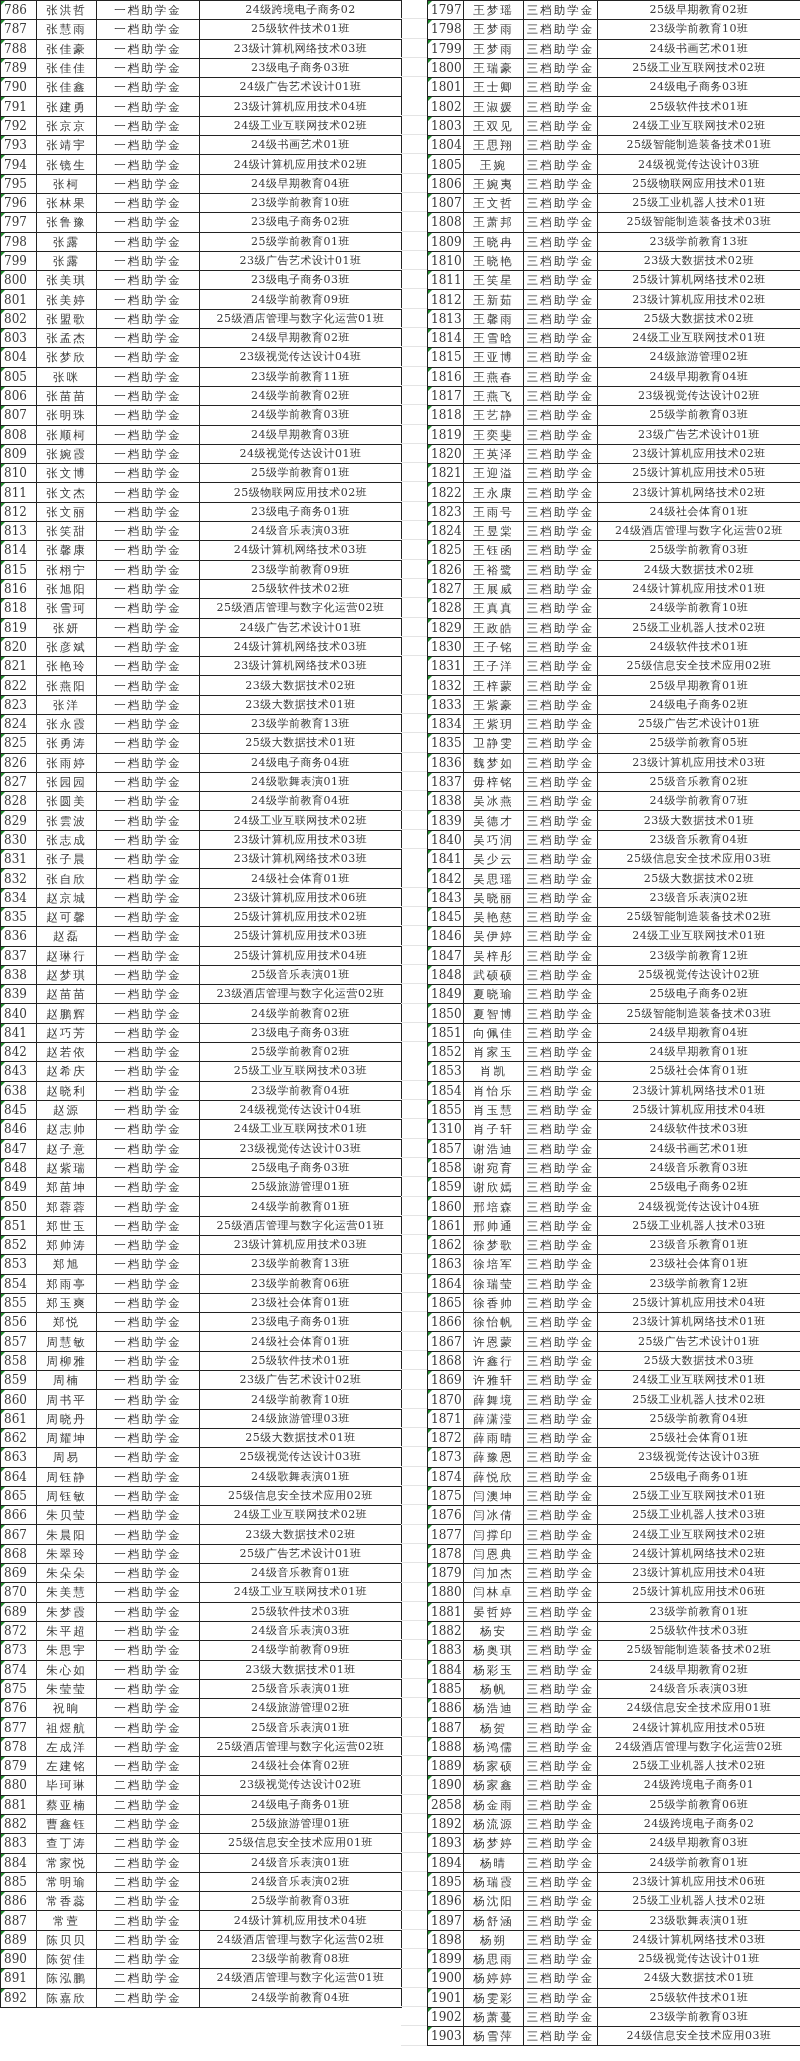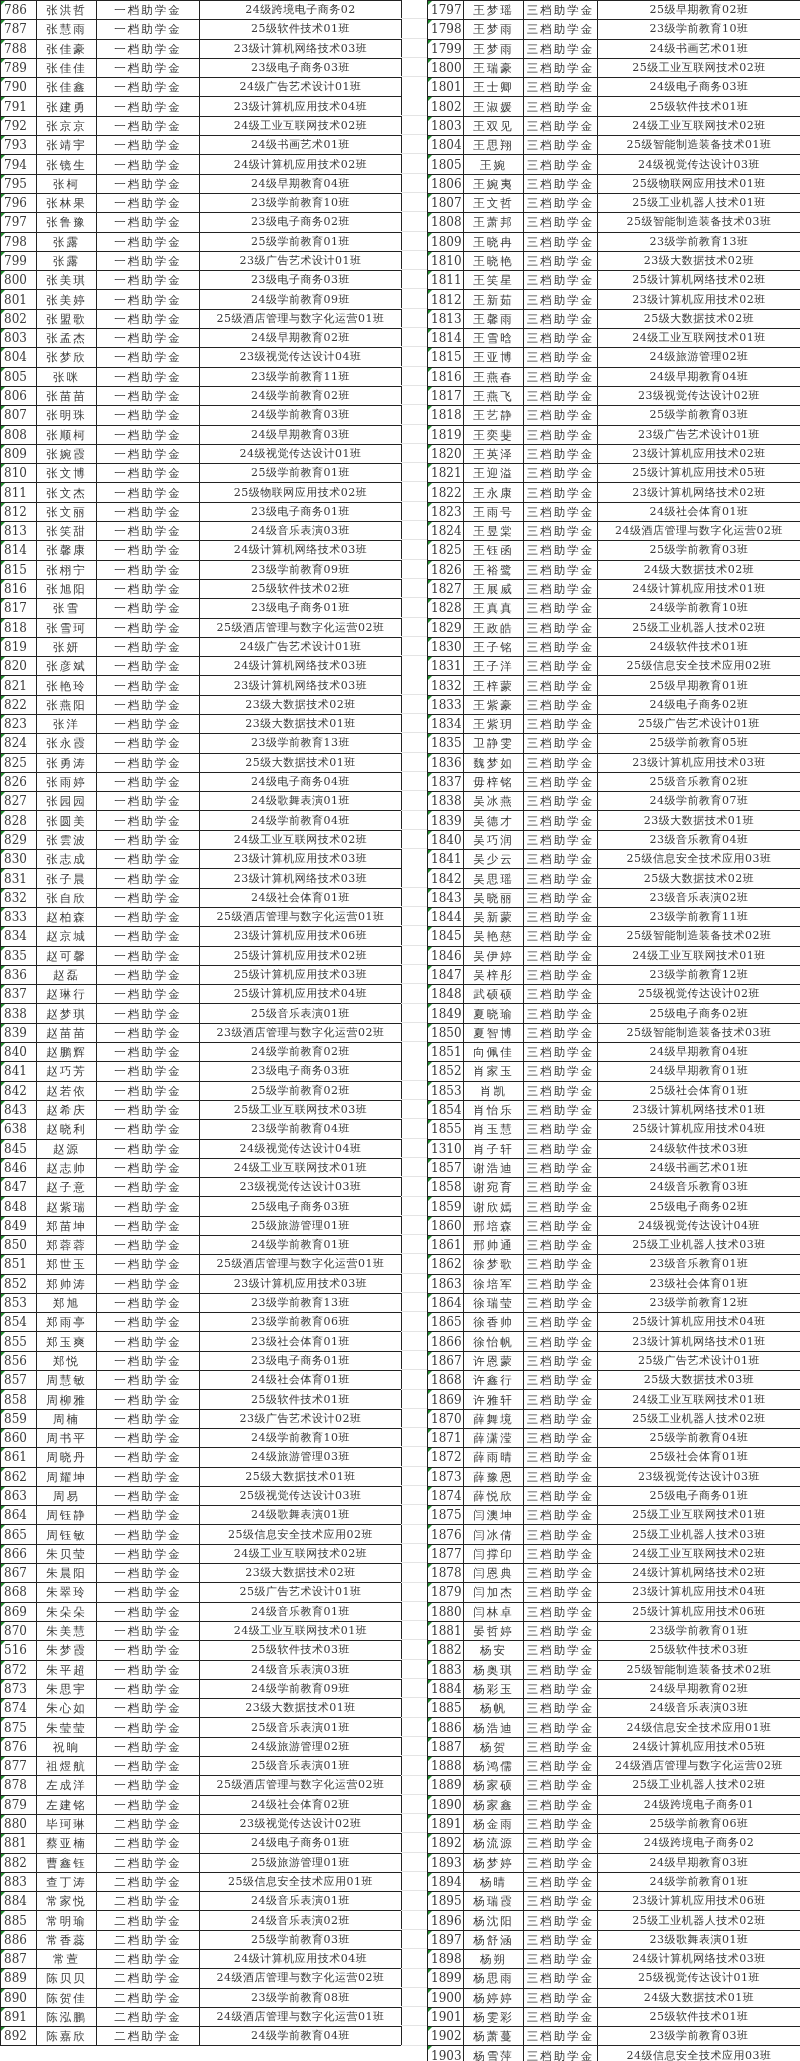--- a/index.html
+++ b/index.html
@@ -213,26 +213,20 @@
           <td class="type">一档助学金</td>
           <td class="cls">23级学前教育09班</td>
         </tr>
         <tr>
           <td class="num">816</td>
           <td class="name">张旭阳</td>
           <td class="type">一档助学金</td>
           <td class="cls">25级软件技术02班</td>
         </tr>
         <tr>
-          <td class="num">817</td>
-          <td class="name">张雪</td>
-          <td class="type">一档助学金</td>
-          <td class="cls">23级电子商务01班</td>
-        </tr>
-        <tr>
           <td class="num">818</td>
           <td class="name">张雪珂</td>
           <td class="type">一档助学金</td>
           <td class="cls">25级酒店管理与数字化运营02班</td>
         </tr>
         <tr>
           <td class="num">819</td>
           <td class="name">张妍</td>
           <td class="type">一档助学金</td>
           <td class="cls">24级广告艺术设计01班</td>
@@ -309,26 +303,20 @@
           <td class="type">一档助学金</td>
           <td class="cls">23级计算机网络技术03班</td>
         </tr>
         <tr>
           <td class="num">832</td>
           <td class="name">张自欣</td>
           <td class="type">一档助学金</td>
           <td class="cls">24级社会体育01班</td>
         </tr>
         <tr>
-          <td class="num">833</td>
-          <td class="name">赵柏森</td>
-          <td class="type">一档助学金</td>
-          <td class="cls">25级酒店管理与数字化运营01班</td>
-        </tr>
-        <tr>
           <td class="num">834</td>
           <td class="name">赵京城</td>
           <td class="type">一档助学金</td>
           <td class="cls">23级计算机应用技术06班</td>
         </tr>
         <tr>
           <td class="num">835</td>
           <td class="name">赵可馨</td>
           <td class="type">一档助学金</td>
           <td class="cls">25级计算机应用技术02班</td>
@@ -537,21 +525,21 @@
           <td class="type">一档助学金</td>
           <td class="cls">24级音乐教育01班</td>
         </tr>
         <tr>
           <td class="num">870</td>
           <td class="name">朱美慧</td>
           <td class="type">一档助学金</td>
           <td class="cls">24级工业互联网技术01班</td>
         </tr>
         <tr>
-          <td class="num">516</td>
+          <td class="num">689</td>
           <td class="name">朱梦霞</td>
           <td class="type">一档助学金</td>
           <td class="cls">25级软件技术03班</td>
         </tr>
         <tr>
           <td class="num">872</td>
           <td class="name">朱平超</td>
           <td class="type">一档助学金</td>
           <td class="cls">24级音乐表演03班</td>
         </tr>
@@ -960,26 +948,20 @@
           <td class="type">三档助学金</td>
           <td class="cls">25级大数据技术02班</td>
         </tr>
         <tr>
           <td class="num">1843</td>
           <td class="name">吴晓丽</td>
           <td class="type">三档助学金</td>
           <td class="cls">23级音乐表演02班</td>
         </tr>
         <tr>
-          <td class="num">1844</td>
-          <td class="name">吴新蒙</td>
-          <td class="type">三档助学金</td>
-          <td class="cls">23级学前教育11班</td>
-        </tr>
-        <tr>
           <td class="num">1845</td>
           <td class="name">吴艳慈</td>
           <td class="type">三档助学金</td>
           <td class="cls">25级智能制造装备技术02班</td>
         </tr>
         <tr>
           <td class="num">1846</td>
           <td class="name">吴伊婷</td>
           <td class="type">三档助学金</td>
           <td class="cls">24级工业互联网技术01班</td>
@@ -1242,21 +1224,21 @@
           <td class="type">三档助学金</td>
           <td class="cls">25级工业机器人技术02班</td>
         </tr>
         <tr>
           <td class="num">1890</td>
           <td class="name">杨家鑫</td>
           <td class="type">三档助学金</td>
           <td class="cls">24级跨境电子商务01</td>
         </tr>
         <tr>
-          <td class="num">1891</td>
+          <td class="num">2858</td>
           <td class="name">杨金雨</td>
           <td class="type">三档助学金</td>
           <td class="cls">25级学前教育06班</td>
         </tr>
         <tr>
           <td class="num">1892</td>
           <td class="name">杨流源</td>
           <td class="type">三档助学金</td>
           <td class="cls">24级跨境电子商务02</td>
         </tr>

